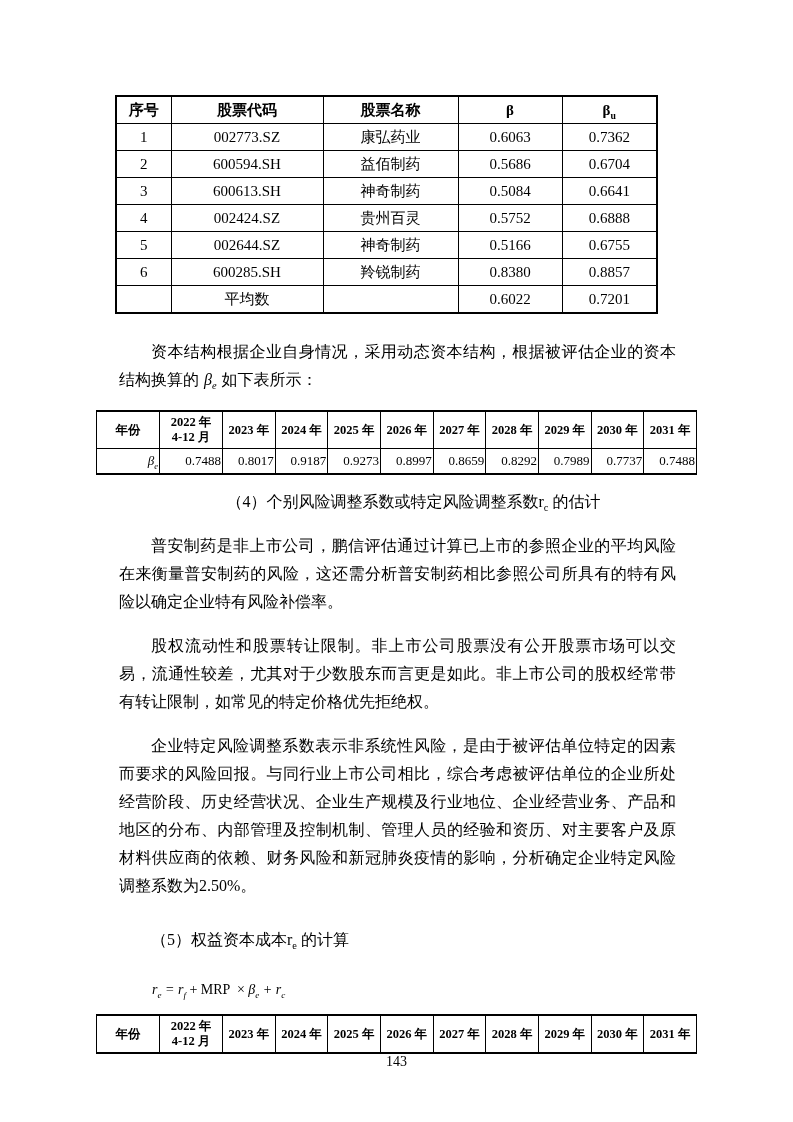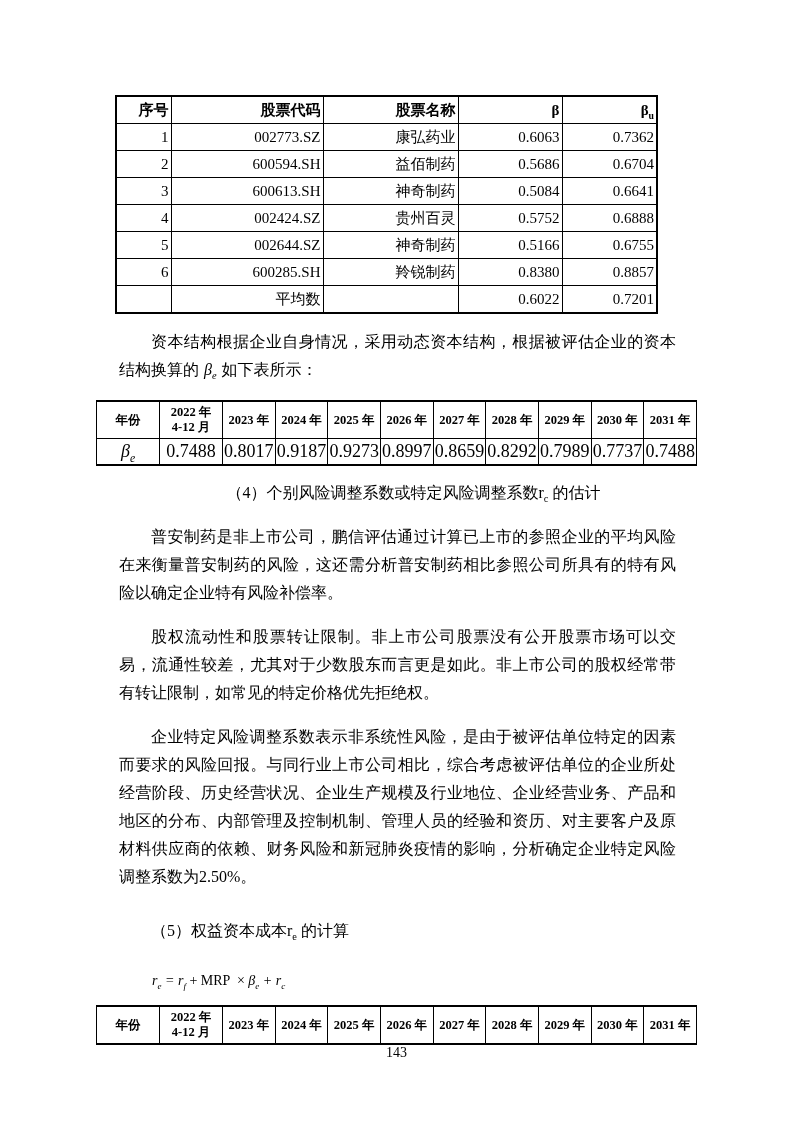--- a/index.html
+++ b/index.html
@@ -3,43 +3,43 @@
 <meta charset="utf-8">
 <style>
   html,body{margin:0;padding:0;background:#ffffff;}
   .page{width:793px;height:1122px;background:#fff;color:#000;position:relative;overflow:hidden;
         font-family:"Liberation Serif","DejaVu Serif",serif;}
   .content{padding:95px 96px 0 96px;}
 
   table{border-collapse:collapse;}
   
   .t1{width:541px;margin-left:19px;border:2px solid #000;table-layout:fixed;}
-  .t1 th,.t1 td{border:1px solid #000;text-align:right;vertical-align:middle;
+  .t1 th,.t1 td{border:1px solid #000;text-align:center;vertical-align:middle;
                 font-size:15px;height:26px;padding:0 2px;}
   .t1 th{font-weight:bold;}
 
   
   .t2{width:601px;border:1px solid #000;border-top:2px solid #000;border-bottom:2px solid #000;table-layout:fixed;}
   .t2 th,.t2 td{border:1px solid #000;text-align:center;vertical-align:middle;padding:2px 1px;}
   .t2 th{font-weight:bold;font-size:12.5px;line-height:15px;height:32px;}
-  .t2 td{font-size:18px;height:20px;}
+  .t2 td{font-size:13px;height:20px;text-align:right;}
   .beta-label{font-style:italic;}
 
   .body-text{font-size:16px;line-height:28px;text-align:justify;text-indent:2em;
              margin-left:23px;margin-right:21px;}
   .heading{text-align:left;}
   sub{font-size:0.65em;line-height:0;}
   .sym{margin:0 5px;font-style:italic;}
 
   .formula{font-size:14px;line-height:20px;margin-left:56px;font-style:italic;}
   .formula .up{font-style:normal;}
 
   .page-num{text-align:center;font-size:14px;line-height:16px;}
 
-  .mt6{margin-top:14px;}.mt8{margin-top:8px;}.mt12{}.mt13{margin-top:13px;text-align:center;}
+  .mt6{margin-top:24px;}.mt8{margin-top:8px;}.mt12{}.mt13{margin-top:13px;text-align:center;}
   .mt14{margin-top:14px;}.mt20{margin-top:6px;}.mt26{margin-top:26px;}
 </style>
 </head>
 <body>
 
 <div class="page">
   <div class="content">
 
     <table class="t1">
       <colgroup>

